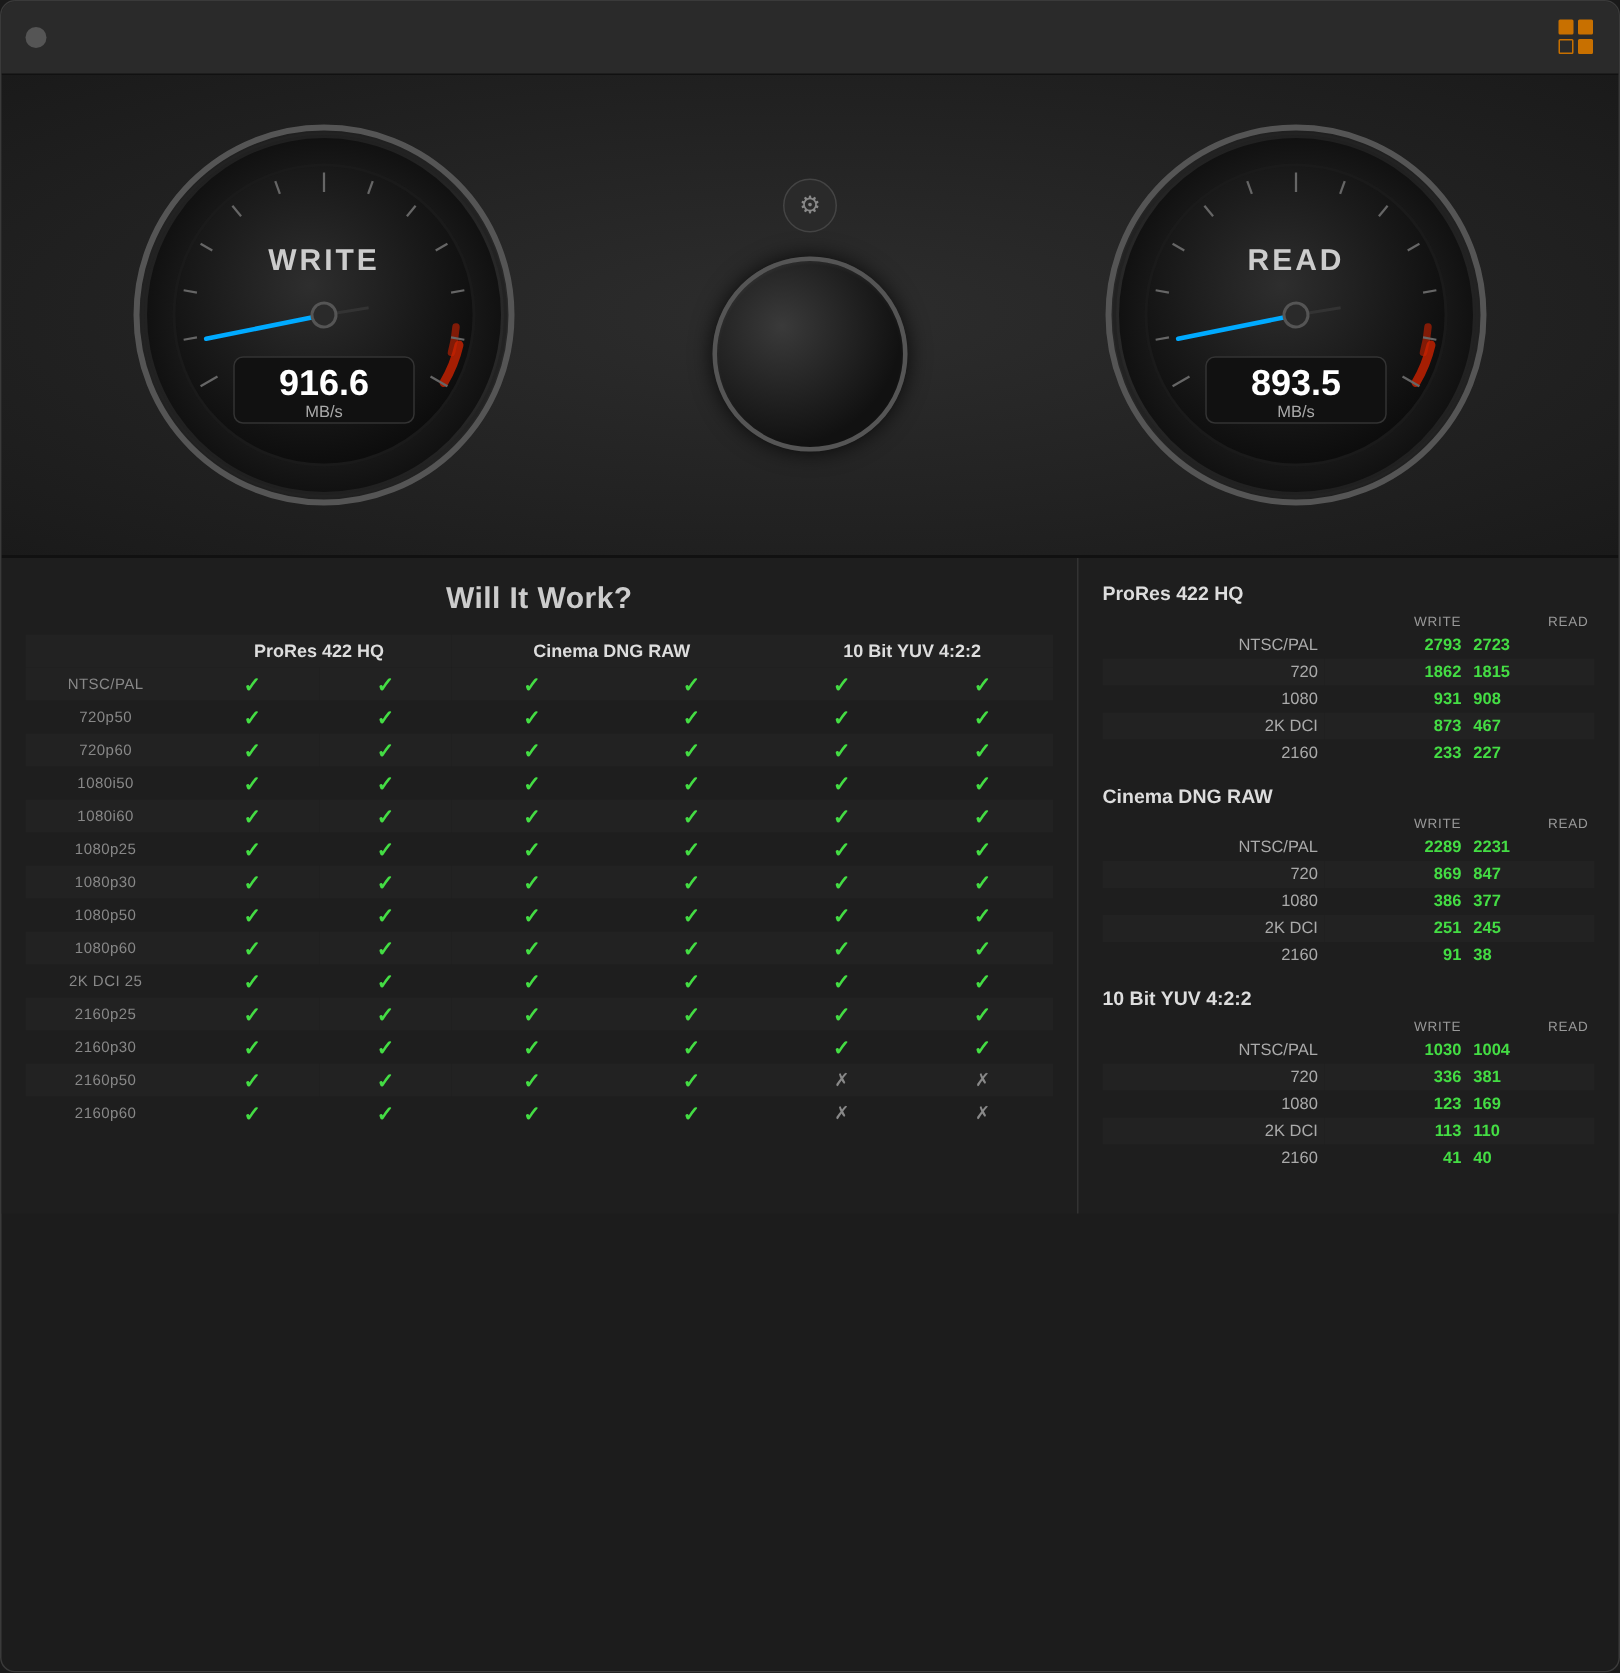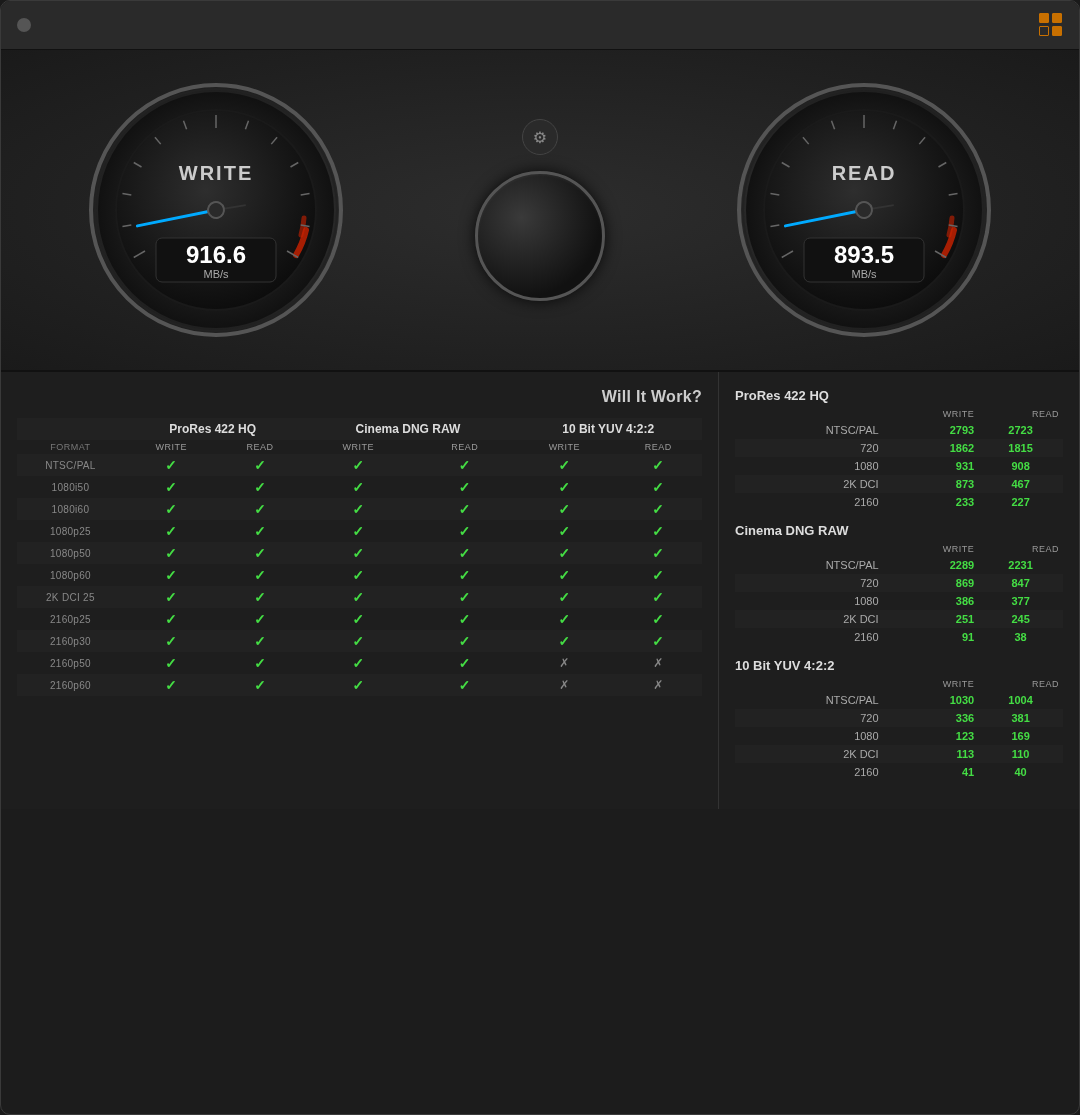--- a/index.html
+++ b/index.html
@@ -144,22 +144,22 @@
     .will-it-work {
       flex: 1;
       border-right: 1px solid #333;
       padding: 16px;
     }
     .how-fast {
       width: 360px;
       padding: 16px;
     }
     .section-title {
-      text-align: right;
-      font-size: 16px;
+      text-align: center;
+      font-size: 20px;
       font-weight: 600;
       color: #ccc;
       margin-bottom: 12px;
       letter-spacing: 0.3px;
     }
 
     
     .work-table {
       width: 100%;
       border-collapse: collapse;
@@ -237,21 +237,21 @@
     }
     .fast-table .write-val {
       color: #44dd44;
       font-size: 11px;
       text-align: right;
       font-weight: 600;
     }
     .fast-table .read-val {
       color: #44dd44;
       font-size: 11px;
-      text-align: center;
+      text-align: left;
       font-weight: 600;
     }
   </style>
 </head>
 <body>
 
 <div class="app-window">
 
   <div class="title-bar">
     <div class="close-btn"></div>
@@ -383,60 +383,78 @@
     <div class="will-it-work">
       <div class="section-title">Will It Work?</div>
       <table class="work-table">
         <thead>
           <tr>
             <td></td>
             <td colspan="2" class="codec-header">ProRes 422 HQ</td>
             <td colspan="2" class="codec-header">Cinema DNG RAW</td>
             <td colspan="2" class="codec-header">10 Bit YUV 4:2:2</td>
           </tr>
-          <tr>
-            <td class="sub-header" style="color:#777;font-size:9px;letter-spacing:0.5px;">FORMAT</td>
-            <td class="sub-header">WRITE</td>
-            <td class="sub-header">READ</td>
-            <td class="sub-header">WRITE</td>
-            <td class="sub-header">READ</td>
-            <td class="sub-header">WRITE</td>
-            <td class="sub-header">READ</td>
-          </tr>
         </thead>
         <tbody id="work-table-body">
             <tr>
               <td class="format-col">NTSC/PAL</td>
               <td><span class="check">✓</span></td>
               <td><span class="check">✓</span></td>
               <td><span class="check">✓</span></td>
               <td><span class="check">✓</span></td>
               <td><span class="check">✓</span></td>
               <td><span class="check">✓</span></td>
             </tr>
             <tr>
+              <td class="format-col">720p50</td>
+              <td><span class="check">✓</span></td>
+              <td><span class="check">✓</span></td>
+              <td><span class="check">✓</span></td>
+              <td><span class="check">✓</span></td>
+              <td><span class="check">✓</span></td>
+              <td><span class="check">✓</span></td>
+            </tr>
+            <tr>
+              <td class="format-col">720p60</td>
+              <td><span class="check">✓</span></td>
+              <td><span class="check">✓</span></td>
+              <td><span class="check">✓</span></td>
+              <td><span class="check">✓</span></td>
+              <td><span class="check">✓</span></td>
+              <td><span class="check">✓</span></td>
+            </tr>
+            <tr>
               <td class="format-col">1080i50</td>
               <td><span class="check">✓</span></td>
               <td><span class="check">✓</span></td>
               <td><span class="check">✓</span></td>
               <td><span class="check">✓</span></td>
               <td><span class="check">✓</span></td>
               <td><span class="check">✓</span></td>
             </tr>
             <tr>
               <td class="format-col">1080i60</td>
               <td><span class="check">✓</span></td>
               <td><span class="check">✓</span></td>
               <td><span class="check">✓</span></td>
               <td><span class="check">✓</span></td>
               <td><span class="check">✓</span></td>
               <td><span class="check">✓</span></td>
             </tr>
             <tr>
               <td class="format-col">1080p25</td>
+              <td><span class="check">✓</span></td>
+              <td><span class="check">✓</span></td>
+              <td><span class="check">✓</span></td>
+              <td><span class="check">✓</span></td>
+              <td><span class="check">✓</span></td>
+              <td><span class="check">✓</span></td>
+            </tr>
+            <tr>
+              <td class="format-col">1080p30</td>
               <td><span class="check">✓</span></td>
               <td><span class="check">✓</span></td>
               <td><span class="check">✓</span></td>
               <td><span class="check">✓</span></td>
               <td><span class="check">✓</span></td>
               <td><span class="check">✓</span></td>
             </tr>
             <tr>
               <td class="format-col">1080p50</td>
               <td><span class="check">✓</span></td>

